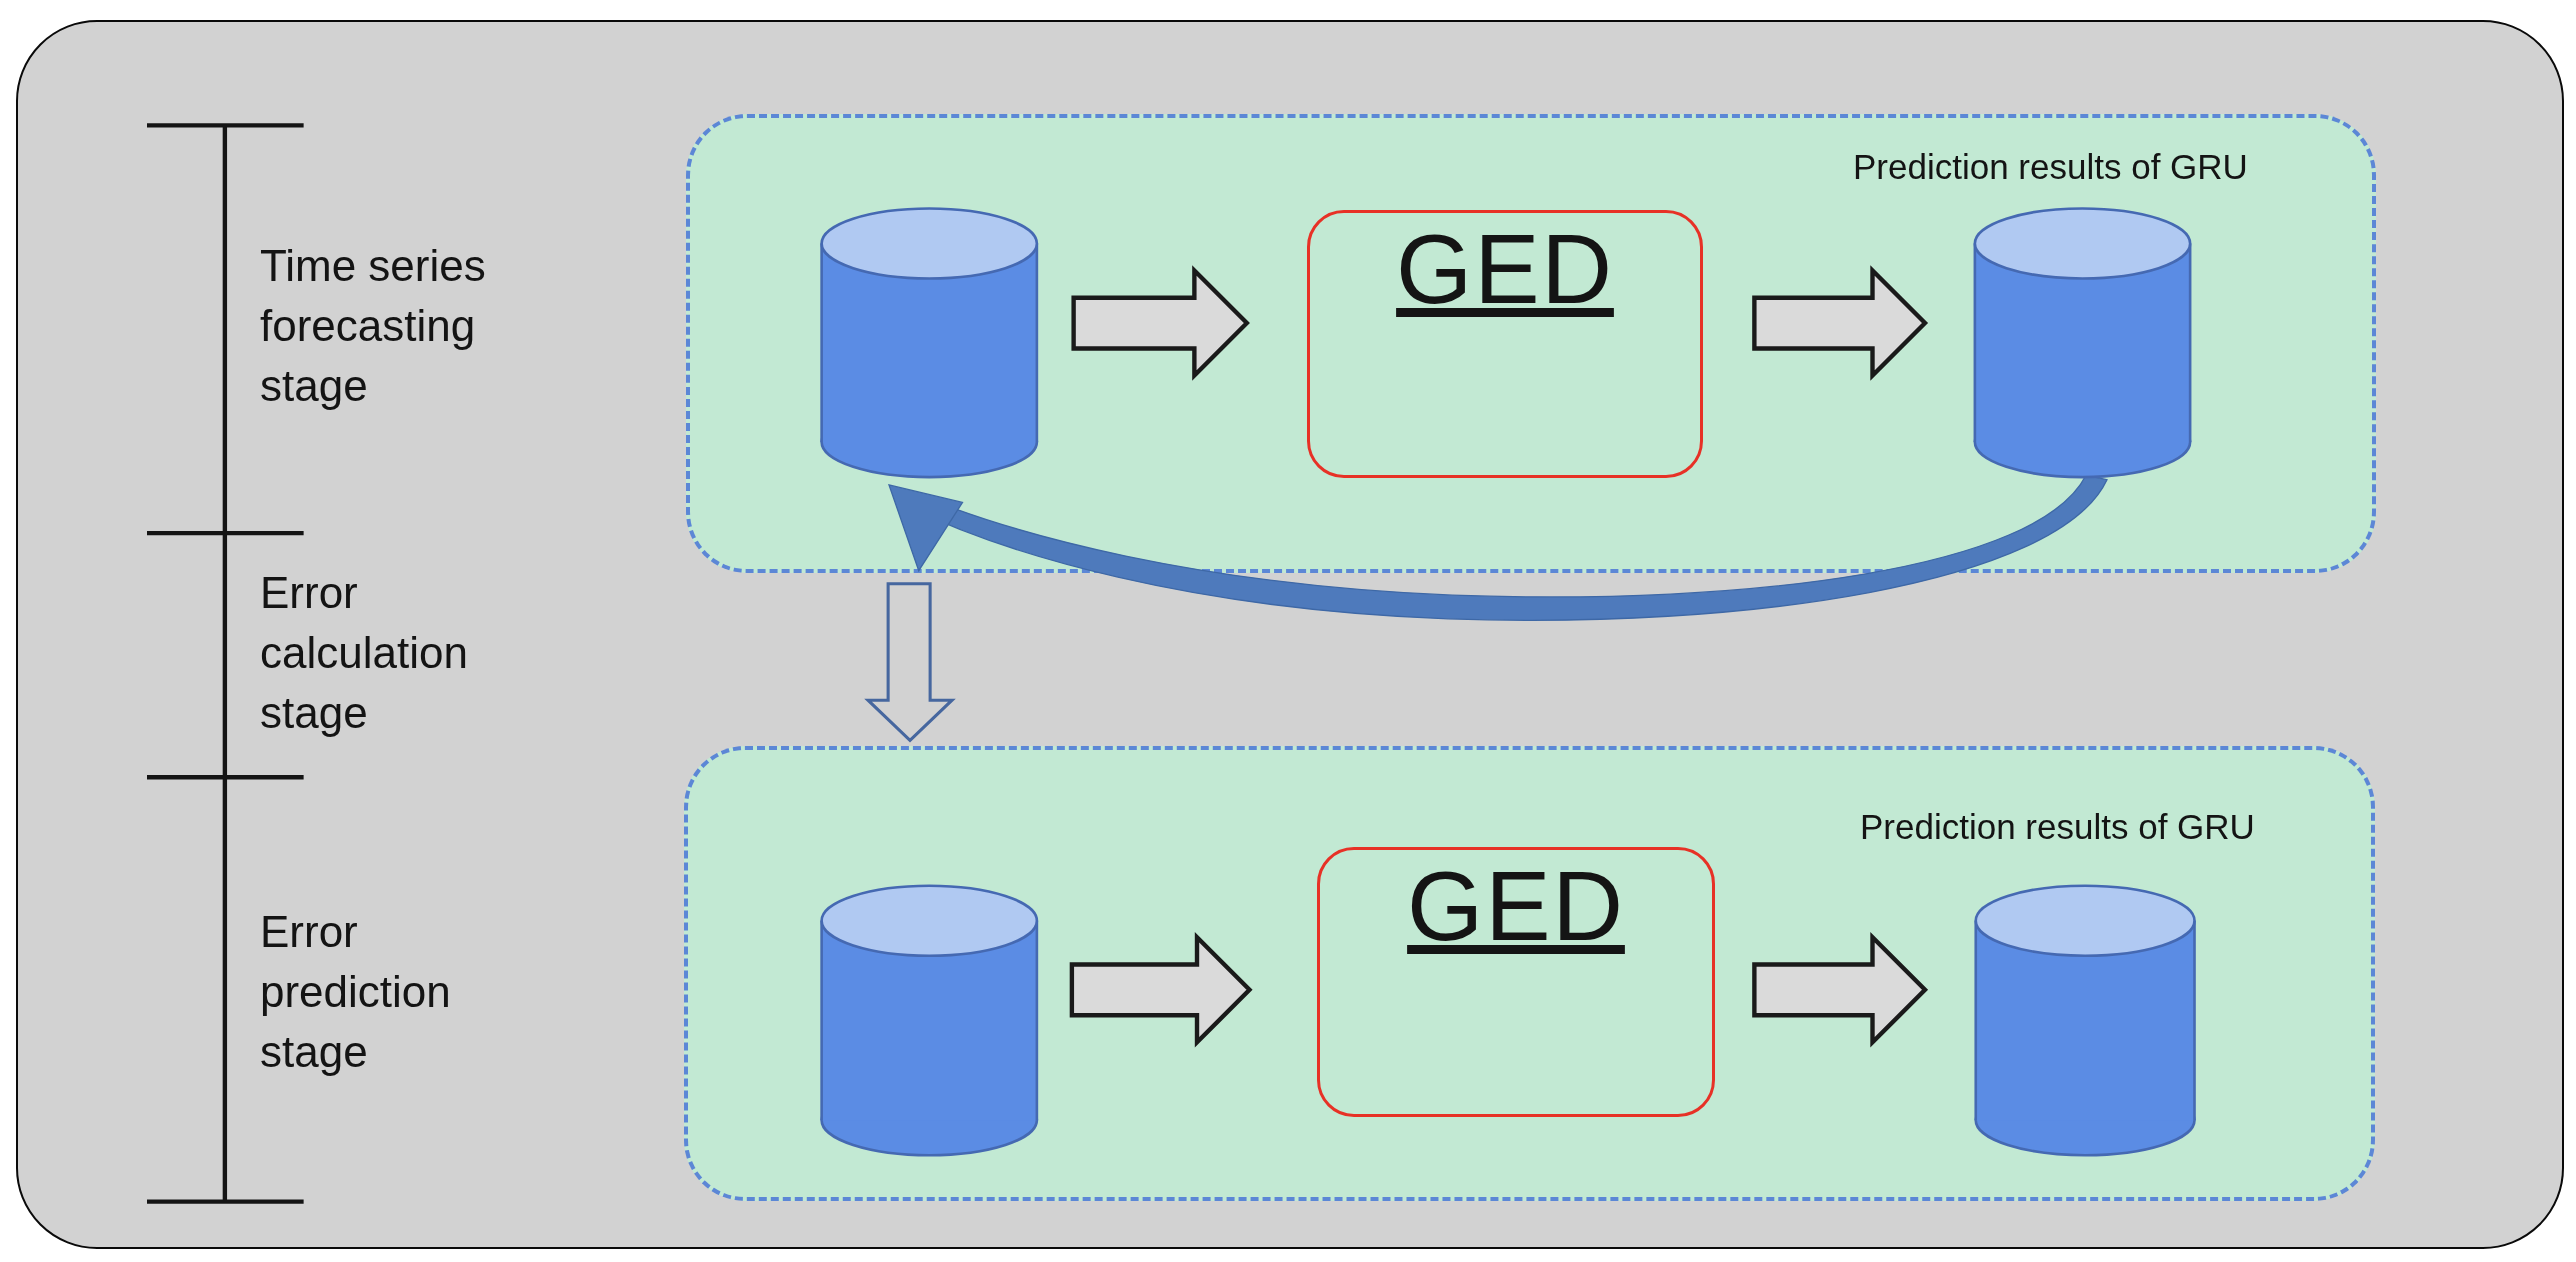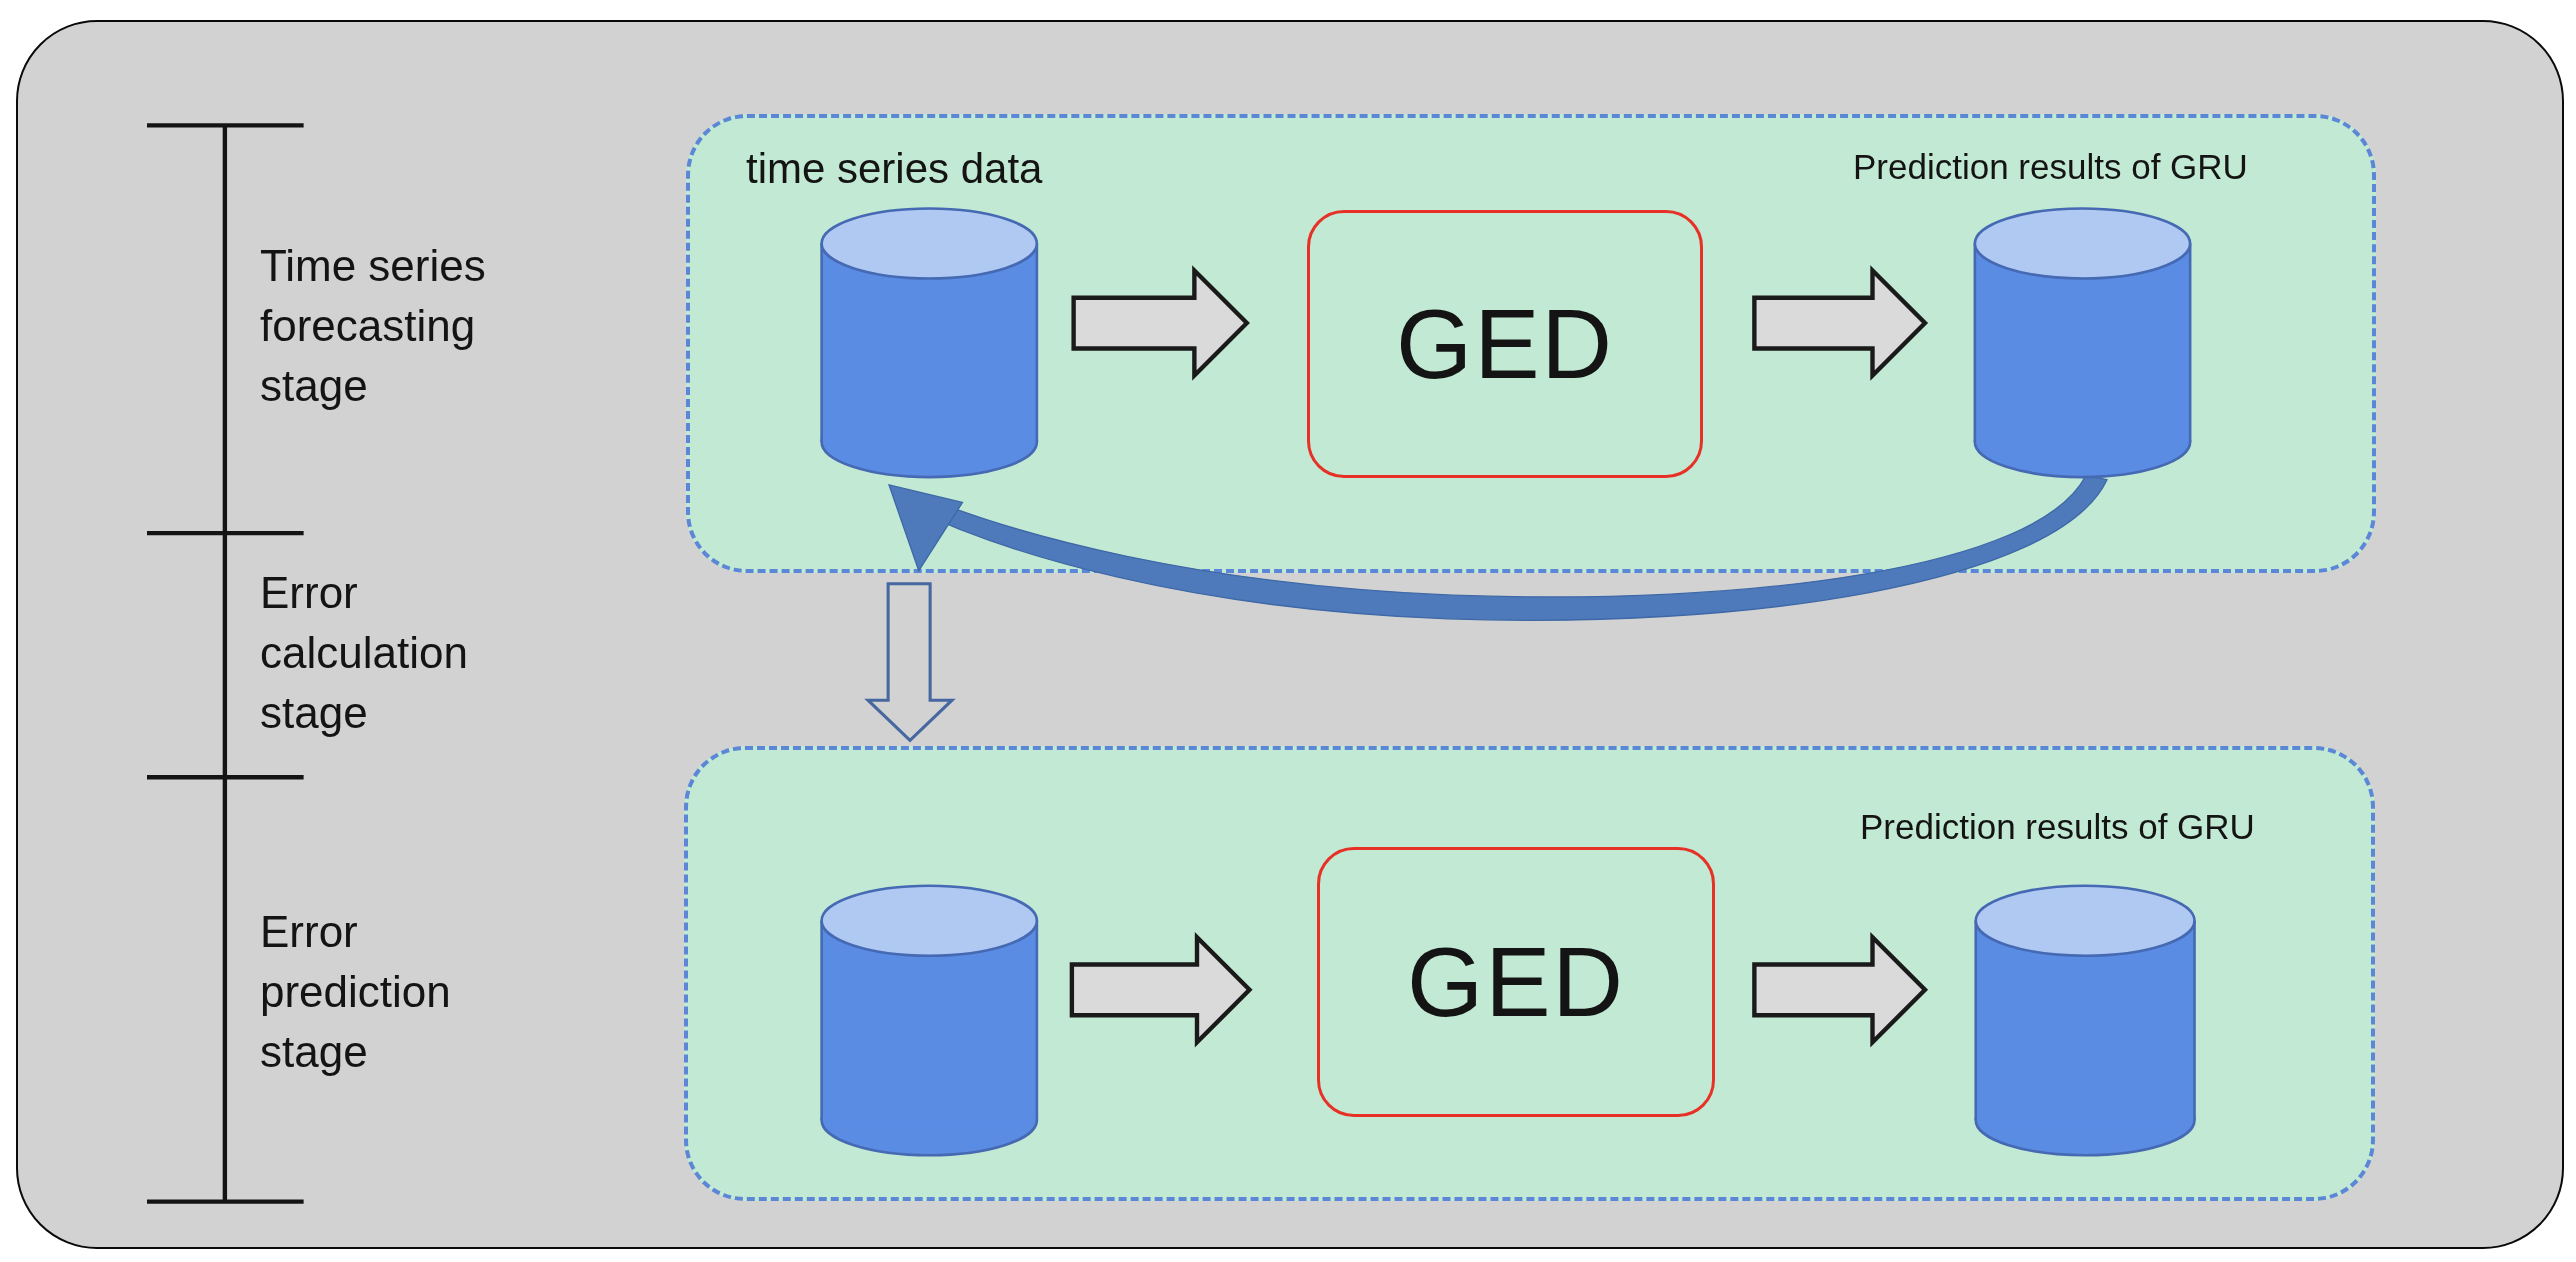--- a/index.html
+++ b/index.html
@@ -38,24 +38,25 @@
     border: 4.4px dashed var(--panel-dash-blue);
     border-radius: 61px;
   }
   .panel-top    { left: 686px; top: 114px; width: 1690px; height: 459px; }
   .panel-bottom { left: 684px; top: 746px; width: 1691px; height: 455px; }
 
   .ged {
     position: absolute;
     border: 3.5px solid var(--ged-border-red);
     border-radius: 37px;
-    display: flex; align-items: center; justify-content: center;
+    display: flex; align-items: flex-start; justify-content: center;
     font-size: 98px;
     letter-spacing: 1.8px;
     color: var(--text-color);
+    text-decoration: underline;
   }
   .ged-top    { left: 1307px; top: 210px; width: 396px; height: 268px; }
   .ged-bottom { left: 1317px; top: 847px; width: 398px; height: 270px; }
 
   .diagram-svg { position: absolute; left: 0; top: 0; width: 2576px; height: 1263px; }
 
   .label { position: absolute; white-space: pre-line; }
   .stage-label { left: 260px; font-size: 44px; line-height: 60px; }
   .stage-label-1 { top: 236px; }
   .stage-label-2 { top: 563px; }
@@ -153,19 +154,18 @@
   <div class="label stage-label stage-label-1">Time series
 forecasting
 stage</div>
   <div class="label stage-label stage-label-2">Error
 calculation
 stage</div>
   <div class="label stage-label stage-label-3">Error
 prediction
 stage</div>
 
-  <div class="label panel-input-label input-label-top">time series data</div>
   <div class="label panel-output-label output-label-top">Prediction results of GRU</div>
 
   <div class="label panel-output-label output-label-bottom">Prediction results of GRU</div>
 
 </div>
 
 
 </body></html>

